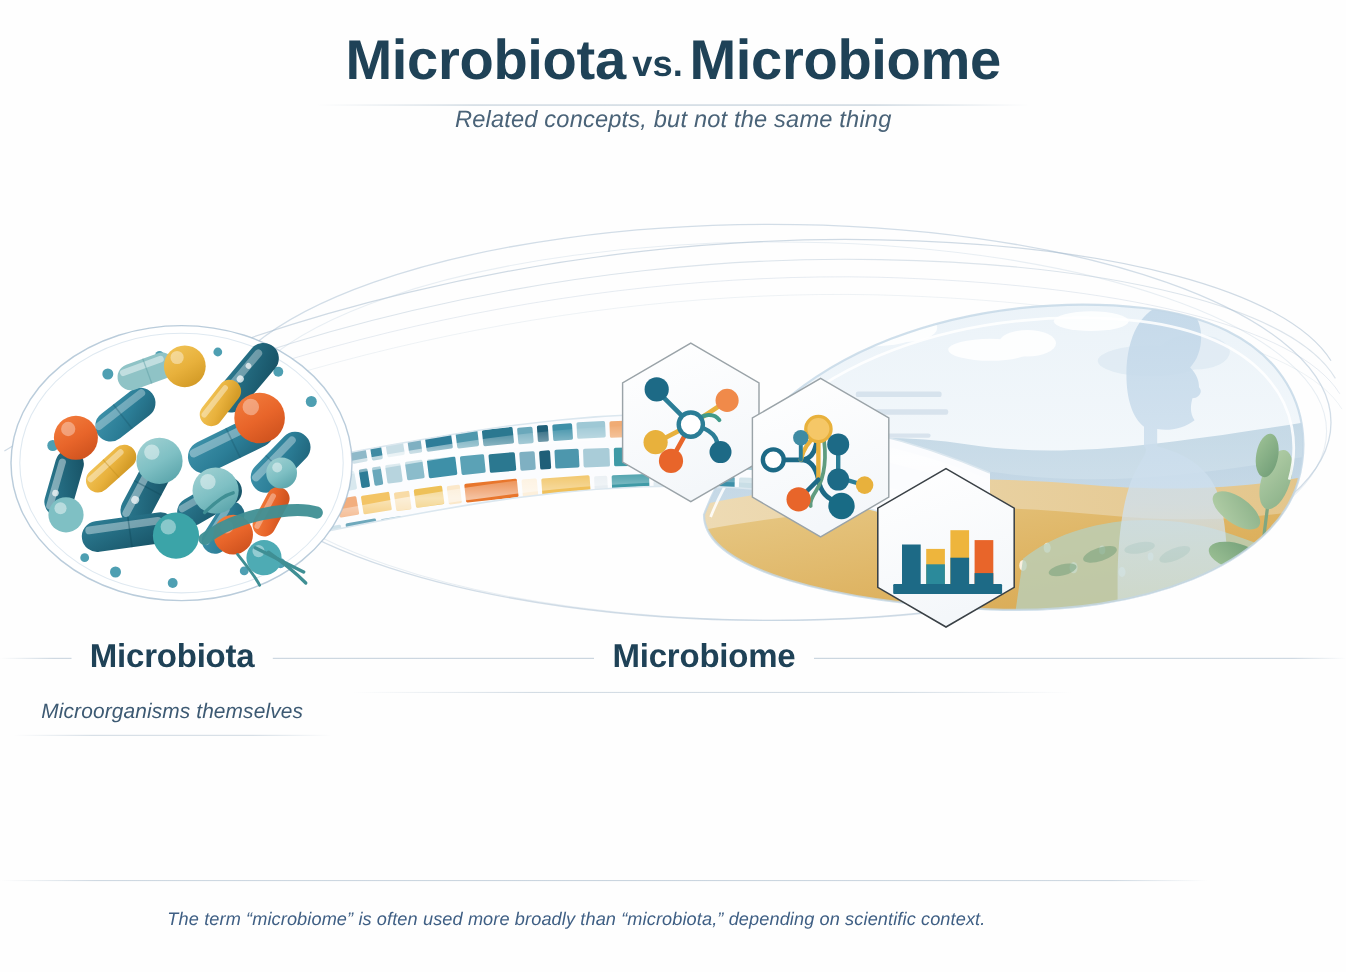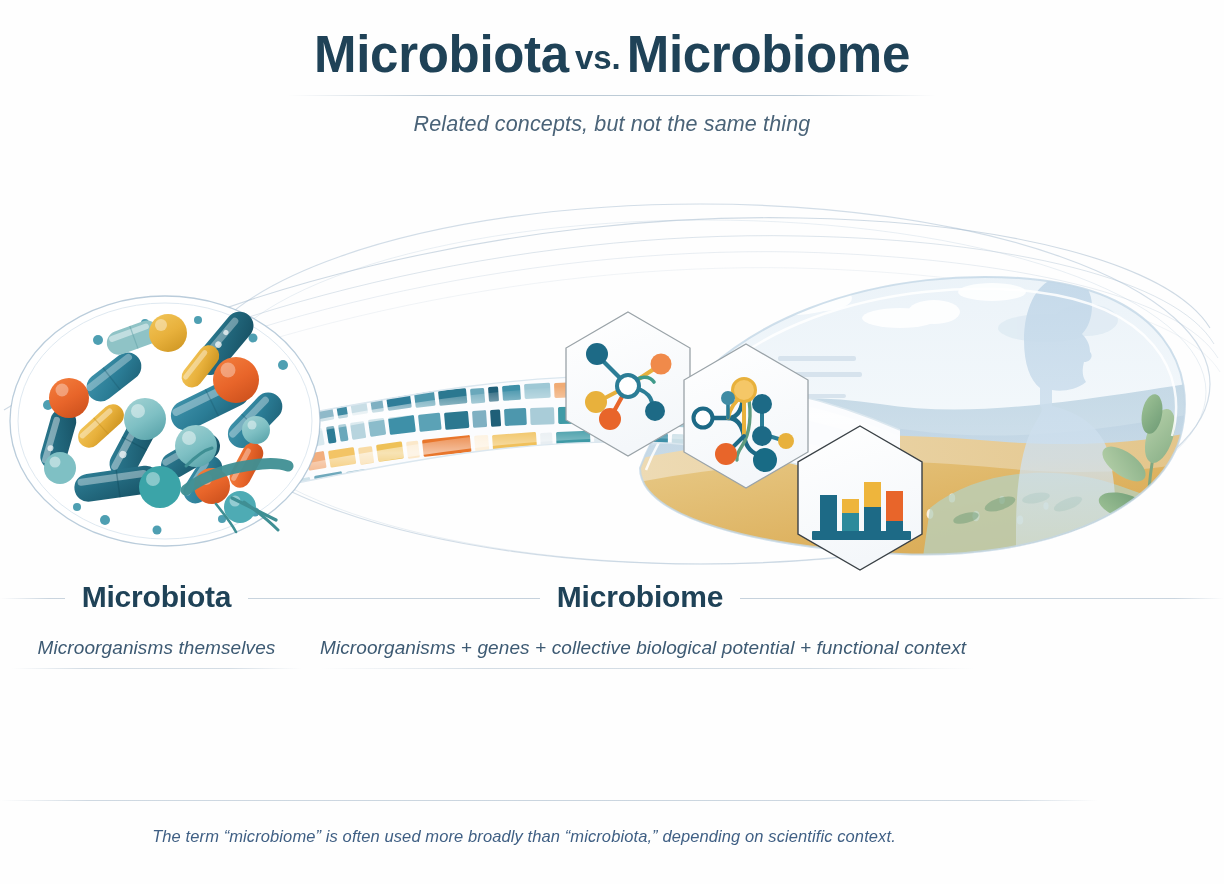--- a/index.html
+++ b/index.html
@@ -48,21 +48,20 @@
     width: 648px;
     height: 1px;
     margin: 12px auto 0 auto;
     background: linear-gradient(to right,
         rgba(140,165,185,0) 0%,
         rgba(140,165,185,0.55) 22%,
         rgba(140,165,185,0.6) 78%,
         rgba(140,165,185,0) 100%);
   }
   #subtitle {
-    margin-top: 16px;
     font-size: 21.5px;
     font-style: italic;
     color: #4a6378;
     letter-spacing: 0.15px;
   }
 
   
   #illustration {
     position: absolute;
     left: 0;
@@ -648,21 +647,20 @@
     <div id="band-rule"></div>
 
     <div class="term-block" id="term-microbiota">
       <div class="term-name">Microbiota</div>
       <div class="term-desc">Microorganisms themselves</div>
       <div class="term-underline"></div>
     </div>
 
     <div class="term-block" id="term-microbiome">
       <div class="term-name">Microbiome</div>
-      <div class="term-desc">Microorganisms + genes + collective biological potential + functional context</div>
       <div class="term-underline"></div>
     </div>
   </div>
 
   <div id="footer">
     <div id="footer-rule"></div>
     <div id="footer-note">The term “microbiome” is often used more broadly than “microbiota,” depending on scientific context.</div>
   </div>
 
 </div>

